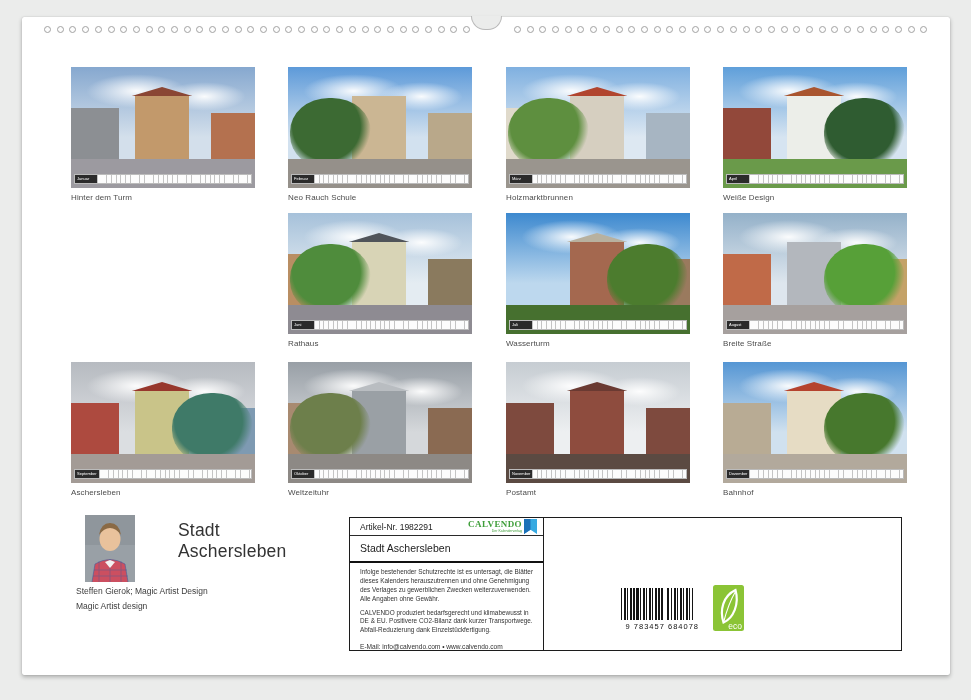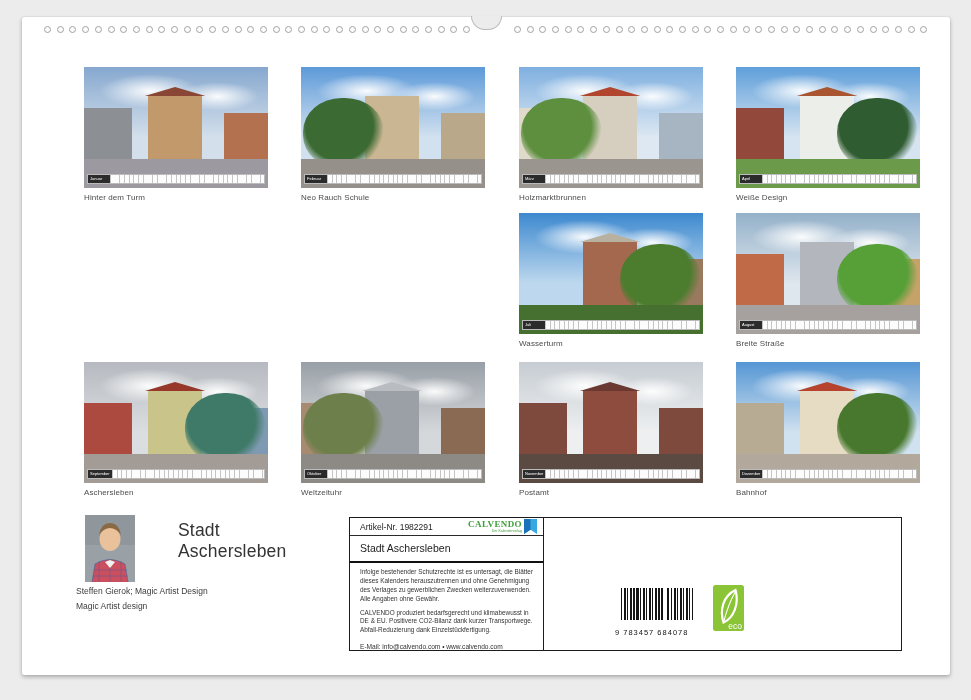--- a/index.html
+++ b/index.html
@@ -6,21 +6,21 @@
     font-family:"Liberation Sans",sans-serif;position:relative;overflow:hidden;}
   .page{position:absolute;left:22px;top:17px;width:928px;height:658px;background:#fff;
     border-radius:2px;box-shadow:0 2px 4px rgba(0,0,0,.28),0 0 1px rgba(0,0,0,.25);}
   
   .holes{position:absolute;left:0;top:9px;width:100%;height:10px;}
   .hole{position:absolute;width:7px;height:7px;border:1px solid #a2a2a2;border-radius:50%;
     background:#fdfdfd;box-sizing:border-box;}
   .notch{position:absolute;left:449px;top:-1px;width:29px;height:13px;background:#ebeceb;
     border:1px solid #b9b9b9;border-top:none;border-radius:0 0 15px 15px;}
   
-  .grid{position:absolute;left:62px;top:50px;width:840px;height:445px;text-decoration:underline;}
+  .grid{position:absolute;left:49px;top:50px;width:840px;height:445px;text-decoration:underline;}
   .cell{position:absolute;width:184px;height:140px;}
   .photo{position:relative;width:184px;height:121px;overflow:hidden;background:#cfd8e0;}
   .photo > div{position:absolute;}
   .ph-cloud{top:6%;left:8%;width:55%;height:28%;border-radius:50%;
     background:radial-gradient(ellipse at center,rgba(255,255,255,.95),rgba(255,255,255,0) 70%);}
   .ph-cloud.c2{left:50%;top:12%;width:45%;height:24%;}
   .ph-left{left:0;bottom:24%;width:26%;height:42%;}
   .ph-right{right:0;bottom:24%;width:24%;height:38%;}
   .ph-feature{left:35%;bottom:24%;width:29%;height:52%;}
   .ph-roof{left:33%;bottom:76%;width:33%;height:9px;clip-path:polygon(0 100%,50% 0,100% 100%);}
@@ -55,21 +55,21 @@
   .legal{padding:5px 9px 0 10px;font-size:6.4px;line-height:1.38;color:#333;}
   .legal p{margin:0 0 5px 0;}
   .email{padding:3px 10px 0 10px;font-size:6.6px;color:#333;}
   .isbn{font-size:8.5px;color:#222;}
   .pub-address{position:absolute;left:8px;top:39px;font-size:8.5px;line-height:10.5px;color:#222;}
   .pub-credits{position:absolute;left:8px;top:81px;font-size:7px;line-height:9px;color:#333;}
   .barcode{position:absolute;left:77px;top:70px;width:72px;height:45px;background:#fff;}
   .bars{position:absolute;left:0;top:0;width:72px;height:32px;
     background:repeating-linear-gradient(90deg,#141414 0 1.4px,#fff 1.4px 3.1px,#141414 3.1px 5.3px,
     #fff 5.3px 6.5px,#141414 6.5px 7.3px,#fff 7.3px 9.2px,#141414 9.2px 11.2px,#fff 11.2px 12.4px);}
-  .bc-num{position:absolute;left:-6px;top:40px;width:84px;text-align:left;font-size:7.5px;
+  .bc-num{position:absolute;left:-6px;top:34px;width:84px;text-align:right;font-size:7.5px;
     letter-spacing:1px;color:#111;white-space:nowrap;}
   .ecologo{position:absolute;left:169px;top:67px;width:31px;height:46px;}
   [data-interactable]{cursor:default;}
 </style>
 </head>
 <body>
 
 <div class="page" data-interactable="false">
   <div class="holes" data-interactable="false">
       <span class="hole" data-interactable="false" style="left: 22px;"></span>
@@ -200,20 +200,37 @@
           <div class="ph-roof" data-interactable="false" style="background: rgb(169, 85, 47);"></div>
           <div class="ph-tree" data-interactable="false" style="background: radial-gradient(circle at 45% 40%, rgb(47, 92, 49) 55%, rgba(0, 0, 0, 0) 72%); right: 1%;"></div>
           <div class="ph-ground" data-interactable="false" style="background: rgb(106, 154, 74);"></div>
           <div class="ph-strip" data-interactable="false">
             <span class="strip-label" data-interactable="false">April</span>
             <span class="strip-cells" data-interactable="false"></span>
           </div>
         </div>
         <div class="caption" data-interactable="false">Weiße Design</div>
       </div>
+      <div class="cell" data-interactable="false" style="left: 217px; top: 146px;">
+        <div class="photo" data-interactable="false" style="background: linear-gradient(rgb(166, 193, 218) 0%, rgb(228, 236, 242) 58%, rgb(228, 236, 242) 100%);">
+          <div class="ph-cloud" data-interactable="false"></div>
+          <div class="ph-cloud c2" data-interactable="false"></div>
+          <div class="ph-left" data-interactable="false" style="background: rgb(185, 142, 99);"></div>
+          <div class="ph-right" data-interactable="false" style="background: rgb(138, 122, 94);"></div>
+          <div class="ph-feature" data-interactable="false" style="background: rgb(216, 212, 182);"></div>
+          <div class="ph-roof" data-interactable="false" style="background: rgb(80, 84, 90);"></div>
+          <div class="ph-tree" data-interactable="false" style="background: radial-gradient(circle at 45% 40%, rgb(79, 140, 60) 55%, rgba(0, 0, 0, 0) 72%); left: 1%;"></div>
+          <div class="ph-ground" data-interactable="false" style="background: rgb(142, 139, 146);"></div>
+          <div class="ph-strip" data-interactable="false">
+            <span class="strip-label" data-interactable="false">Juni</span>
+            <span class="strip-cells" data-interactable="false"></span>
+          </div>
+        </div>
+        <div class="caption" data-interactable="false">Rathaus</div>
+      </div>
       <div class="cell" data-interactable="false" style="left: 435px; top: 146px;">
         <div class="photo" data-interactable="false" style="background: linear-gradient(rgb(61, 137, 207) 0%, rgb(189, 216, 238) 58%, rgb(189, 216, 238) 100%);">
           <div class="ph-cloud" data-interactable="false"></div>
           <div class="ph-cloud c2" data-interactable="false"></div>
           <div class="ph-right" data-interactable="false" style="background: rgb(154, 122, 94);"></div>
           <div class="ph-feature" data-interactable="false" style="background: rgb(164, 104, 79);"></div>
           <div class="ph-roof" data-interactable="false" style="background: rgb(184, 177, 159);"></div>
           <div class="ph-tree" data-interactable="false" style="background: radial-gradient(circle at 45% 40%, rgb(76, 124, 46) 55%, rgba(0, 0, 0, 0) 72%); right: 1%;"></div>
           <div class="ph-ground" data-interactable="false" style="background: rgb(70, 112, 47);"></div>
           <div class="ph-strip" data-interactable="false">

